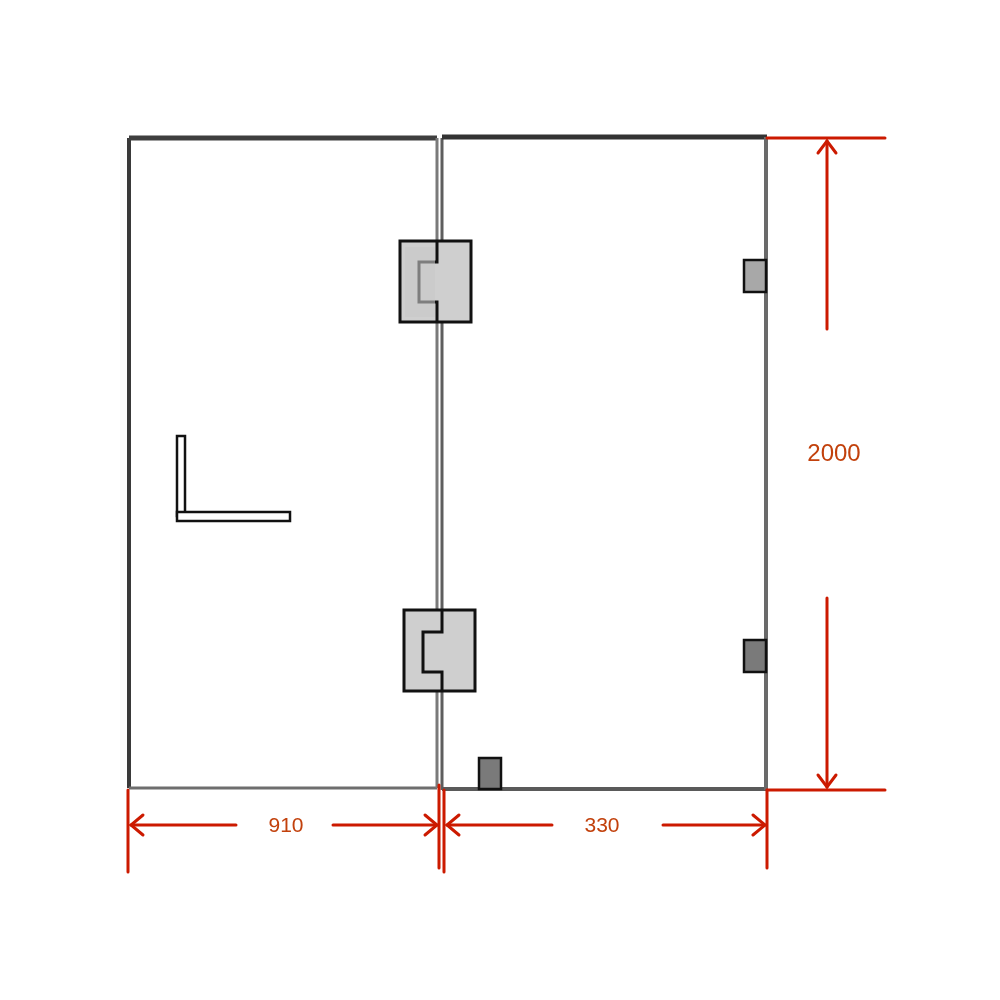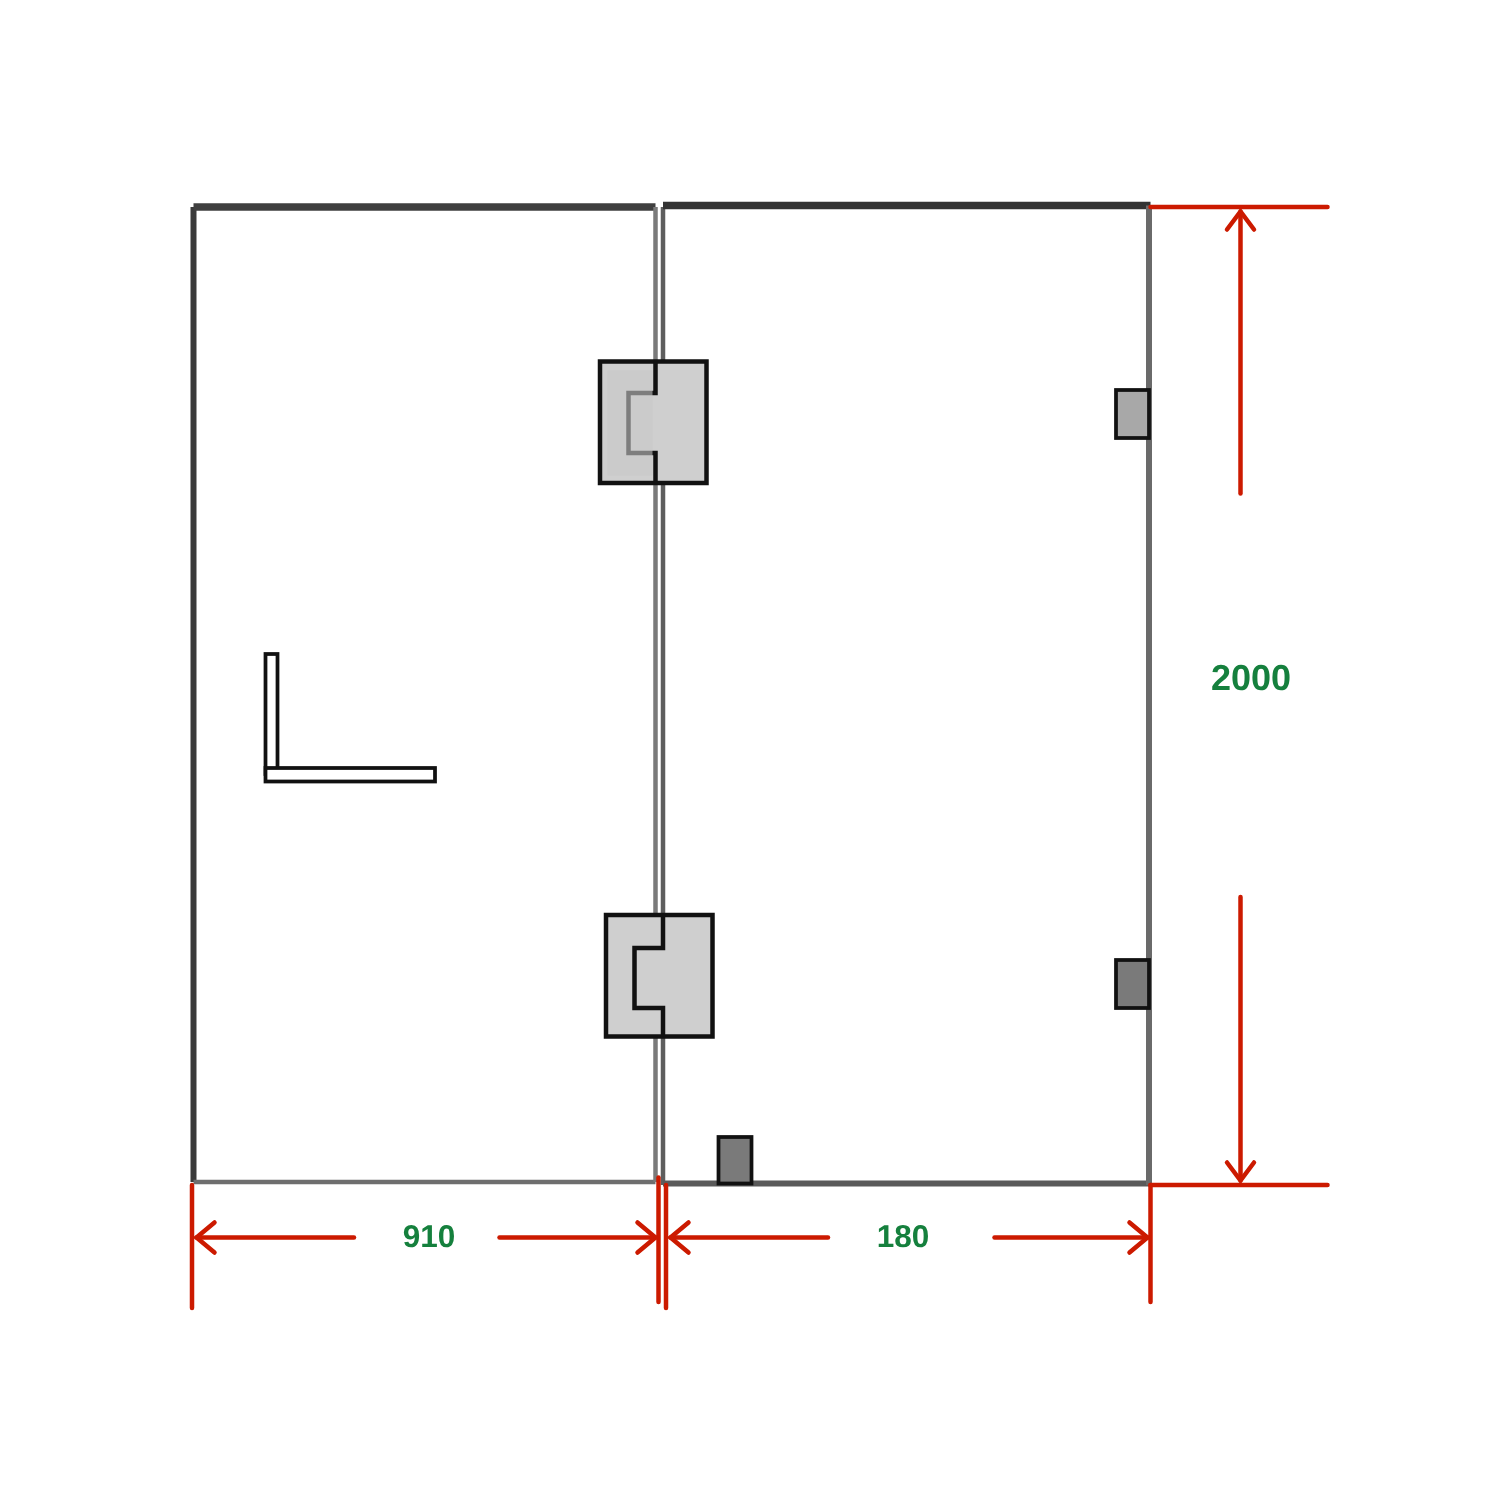--- a/index.html
+++ b/index.html
@@ -1,22 +1,22 @@
 <!DOCTYPE html>
 <html><head>
   <meta charset="utf-8">
   <style>
     html, body { margin: 0; padding: 0; background: #ffffff; }
     body { width: 1000px; height: 1000px; position: relative; overflow: hidden; }
     svg { position: absolute; left: 0; top: 0; }
     .dim-label {
       position: absolute;
       font-family: "Liberation Sans", sans-serif;
-      font-weight: bold;
-      color: #15803d;
+      font-weight: normal;
+      color: #c2410c;
       white-space: nowrap;
       transform: translate(-50%, -50%);
     }
     .dim-small { font-size: 21px; }
     .dim-large { font-size: 24px; }
   </style>
 </head>
 <body>
 
 <svg width="1000" height="1000" viewBox="0 0 1000 1000" xmlns="http://www.w3.org/2000/svg">
@@ -77,14 +77,14 @@
     <line x1="767" y1="790" x2="885" y2="790"></line>
 
     <line x1="827" y1="141" x2="827" y2="329"></line>
     <line x1="827" y1="598" x2="827" y2="787"></line>
     <polyline points="818,153 827,141 836,153"></polyline>
     <polyline points="818,775 827,787 836,775"></polyline>
   </g>
 </svg>
 
 <div class="dim-label dim-small" style="left:286px; top:825px;">910</div>
-<div class="dim-label dim-small" style="left:602px; top:825px;">180</div>
+<div class="dim-label dim-small" style="left:602px; top:825px;">330</div>
 <div class="dim-label dim-large" style="left:834px; top:453px;">2000</div>
 
 </body></html>

